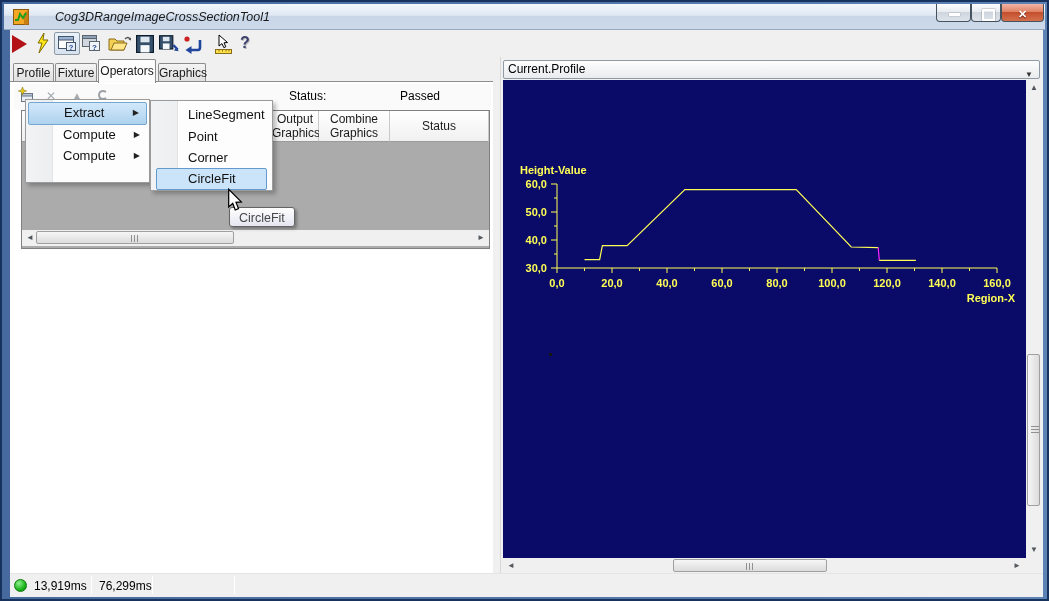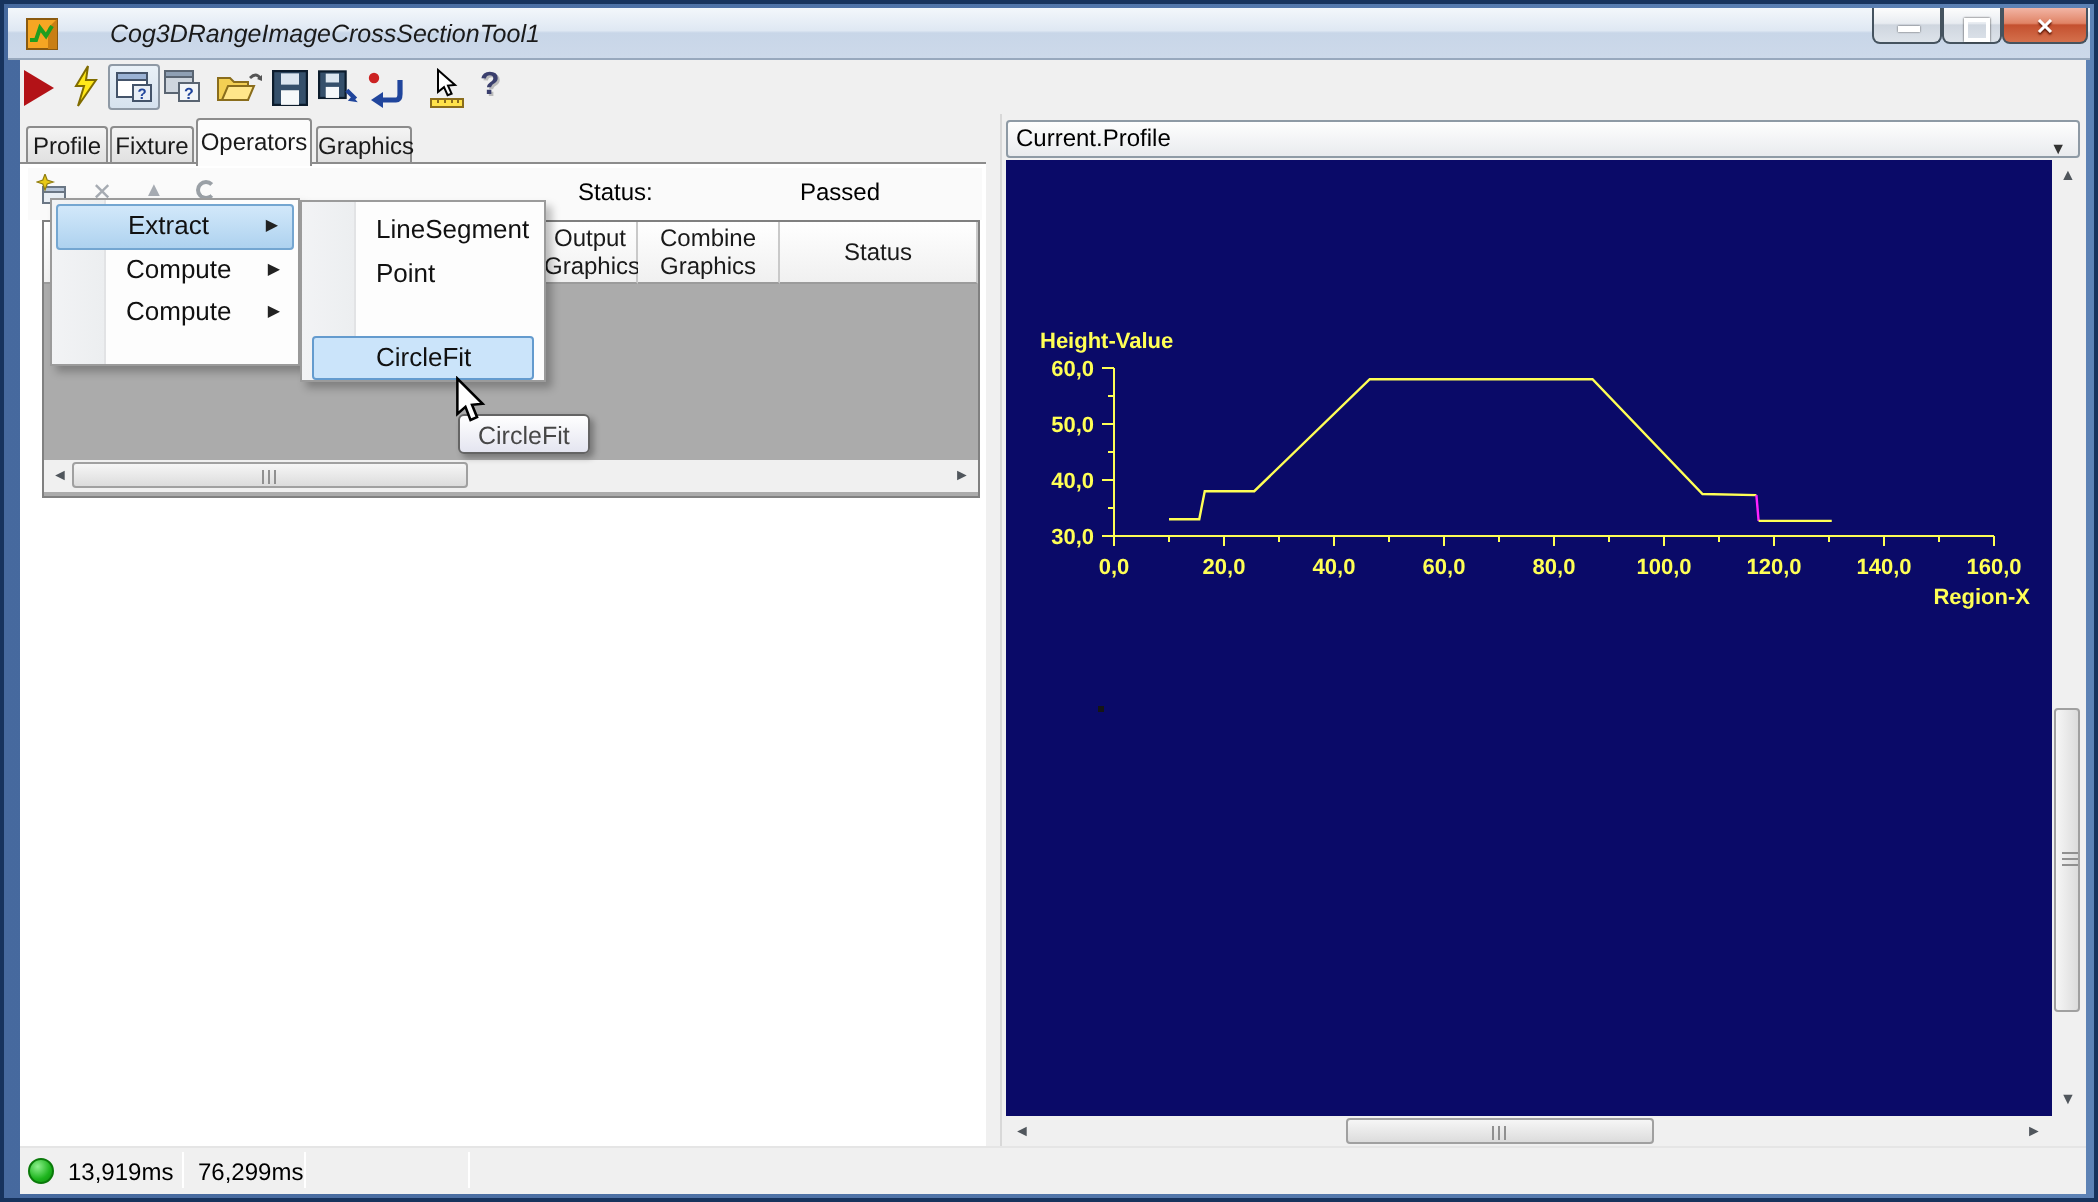--- a/index.html
+++ b/index.html
@@ -221,20 +221,23 @@
     </div>
   </div>
 
   <div class="abs menu" style="left:148px;top:98px;width:123px;height:91px">
     <div class="iconstrip"></div>
     <div class="mitem" style="top:3px">
         <span class="lbl">LineSegment</span>
       </div>
     <div class="mitem" style="top:25px">
         <span class="lbl">Point</span>
+      </div>
+    <div class="mitem" style="top:46px">
+        <span class="lbl">Corner</span>
       </div>
     <div class="hlbox" style="left:5px;top:67px;width:109px;height:20px"></div>
     <div class="mitem" style="top:67px">
         <span class="lbl">CircleFit</span>
       </div>
   </div>
 
   <div id="tooltip" class="abs"><span>CircleFit</span></div>
   <svg id="cursor" class="abs" style="left:225px;top:186px" width="16" height="24" viewBox="0 0 12 19">
     <path d="M1 1 L1 15 L4.2 12.2 L6.2 17.4 L8.8 16.3 L6.8 11.4 L11 11 Z" fill="#fff" stroke="#000"></path>

